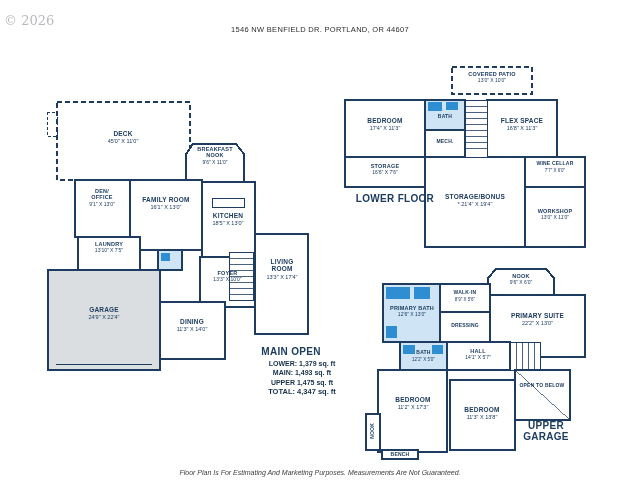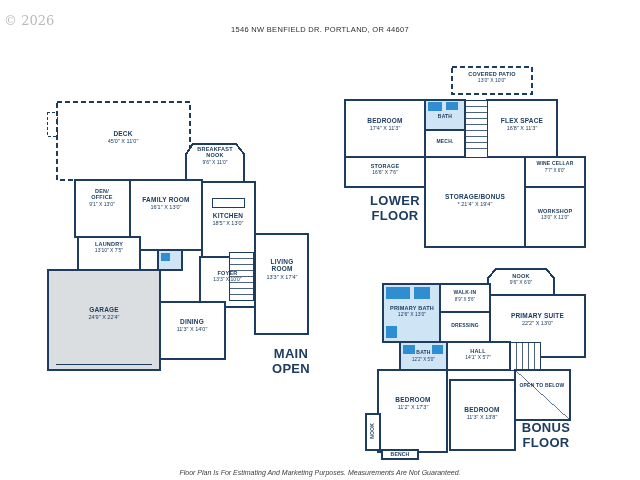--- a/index.html
+++ b/index.html
@@ -8,21 +8,21 @@
   svg.plan{position:absolute;left:0;top:0}
   .room{position:absolute;display:flex;flex-direction:column;align-items:center;text-align:center;
         color:#1d3c60;line-height:1.15;pointer-events:none}
   .rn{font-size:6.5px;font-weight:700;letter-spacing:.2px}
   .rd{font-size:5.5px;white-space:nowrap;margin-top:1px}
   .mid .rn{font-size:5.5px}
   .mid .rd{font-size:5px}
   .sm .rn{font-size:5px}
   .sm .rd{font-size:4.5px}
   .vert{transform:rotate(-90deg)}
-  .floor-label{position:absolute;text-align:center;color:#1d3c60;font-size:13px;font-weight:800;letter-spacing:.3px}
+  .floor-label{position:absolute;text-align:center;color:#1d3c60;font-size:10px;font-weight:800;letter-spacing:.3px}
   .areas{position:absolute;left:252px;top:347px;width:100px;text-align:center;color:#16304d;
          font-size:7px;font-weight:600;line-height:1.35}
   .areas .total{font-weight:800;font-size:7.5px}
   .header{position:absolute;top:13px;left:0;width:640px;text-align:center;font-size:7.5px;
           color:#2e2e2e;letter-spacing:.3px}
   .footer{position:absolute;top:457px;left:0;width:640px;text-align:center;font-size:7px;
           font-style:italic;color:#3c3c3c}
   .watermark{position:absolute;left:4px;top:1px;font-size:13px;color:#b7babd;font-family:"DejaVu Serif",serif}
 </style>
 </head>
@@ -234,17 +234,23 @@
   </div>
   <div class="room sm" style="left:517px;top:371px;width:50px">
     <span class="rn">OPEN TO BELOW</span>
   </div>
   <div class="room sm vert" style="left:356px;top:416px;width:34px">
     <span class="rn">NOOK</span>
   </div>
   <div class="room sm" style="left:382px;top:440px;width:36px">
     <span class="rn">BENCH</span>
   </div>
-  <div class="floor-label" style="left:515px;top:408px;width:62px">BONUS FLOOR</div>
-
+  <div class="floor-label" style="left:515px;top:408px;width:62px">UPPER GARAGE</div>
+
+  <div class="areas">
+    <div>LOWER: 1,379 sq. ft</div>
+    <div>MAIN: 1,493 sq. ft</div>
+    <div>UPPER 1,475 sq. ft</div>
+    <div class="total">TOTAL: 4,347 sq. ft</div>
+  </div>
 
   <div class="footer">Floor Plan Is For Estimating And Marketing Purposes. Measurements Are Not Guaranteed.</div>
 </div>
 
 </body></html>

